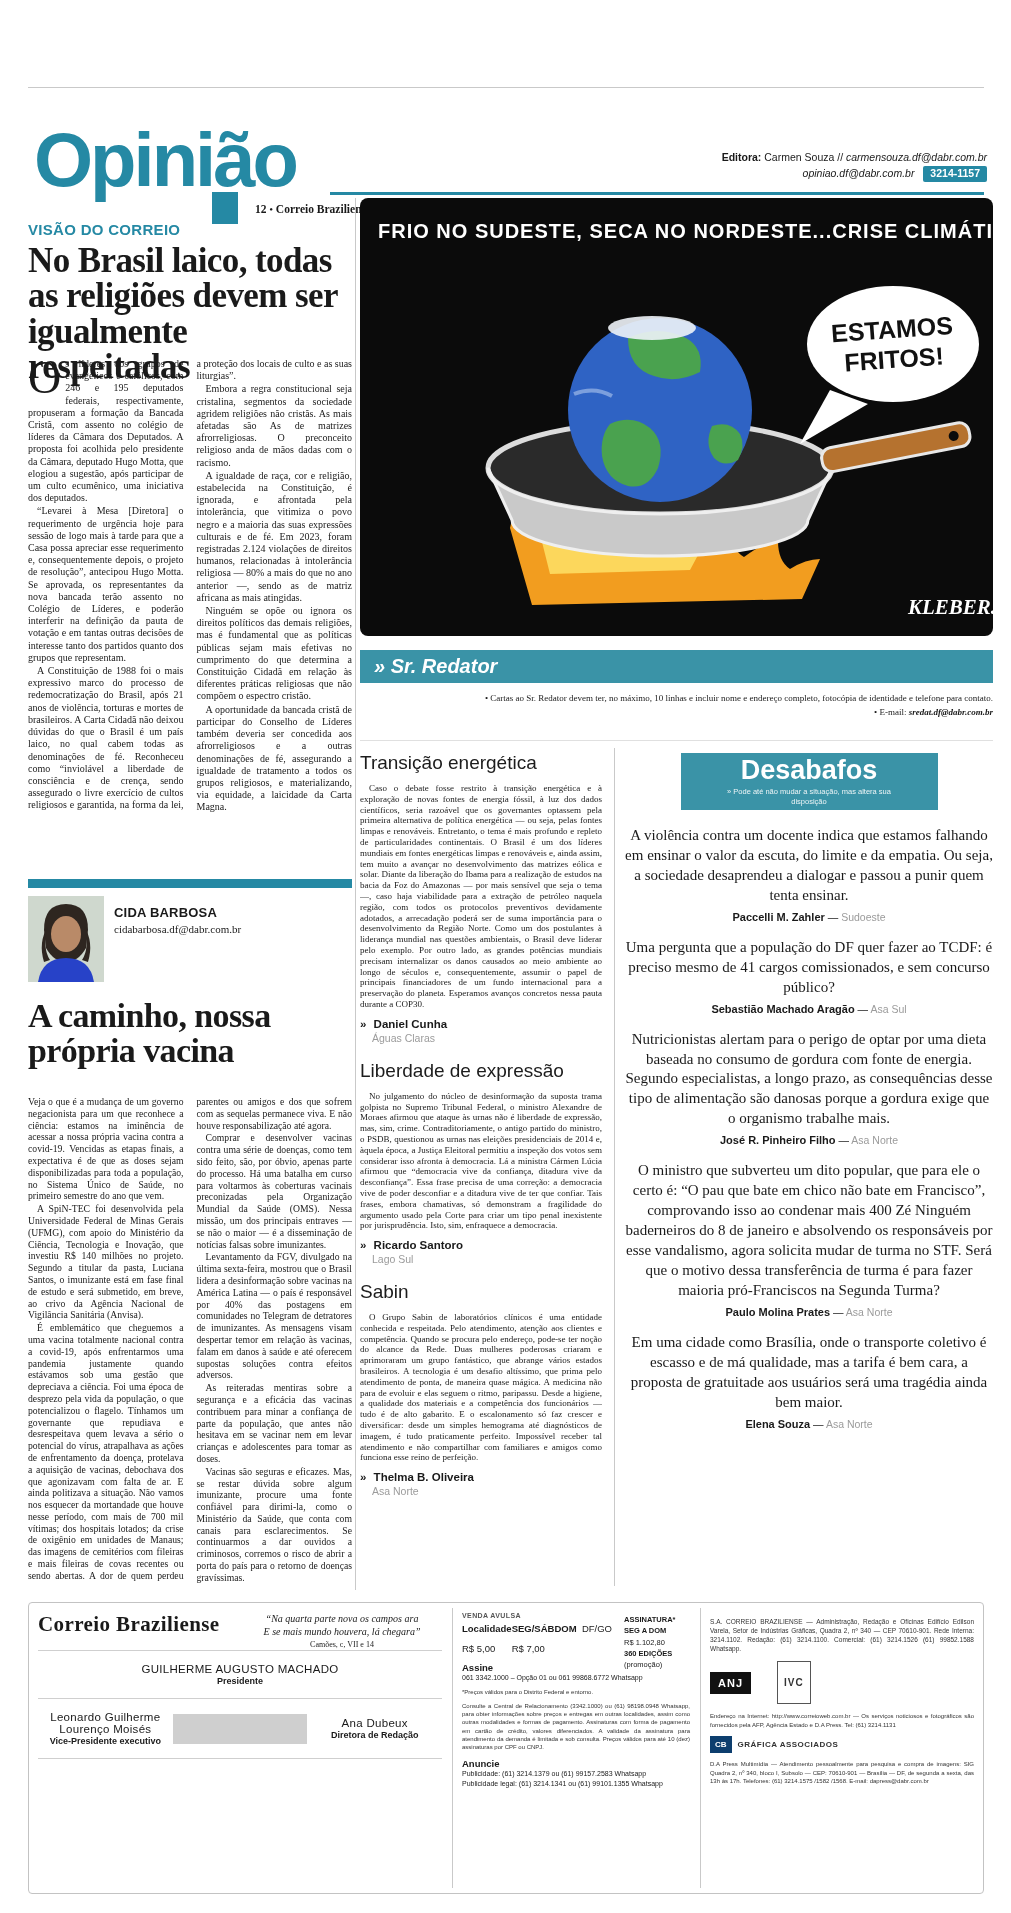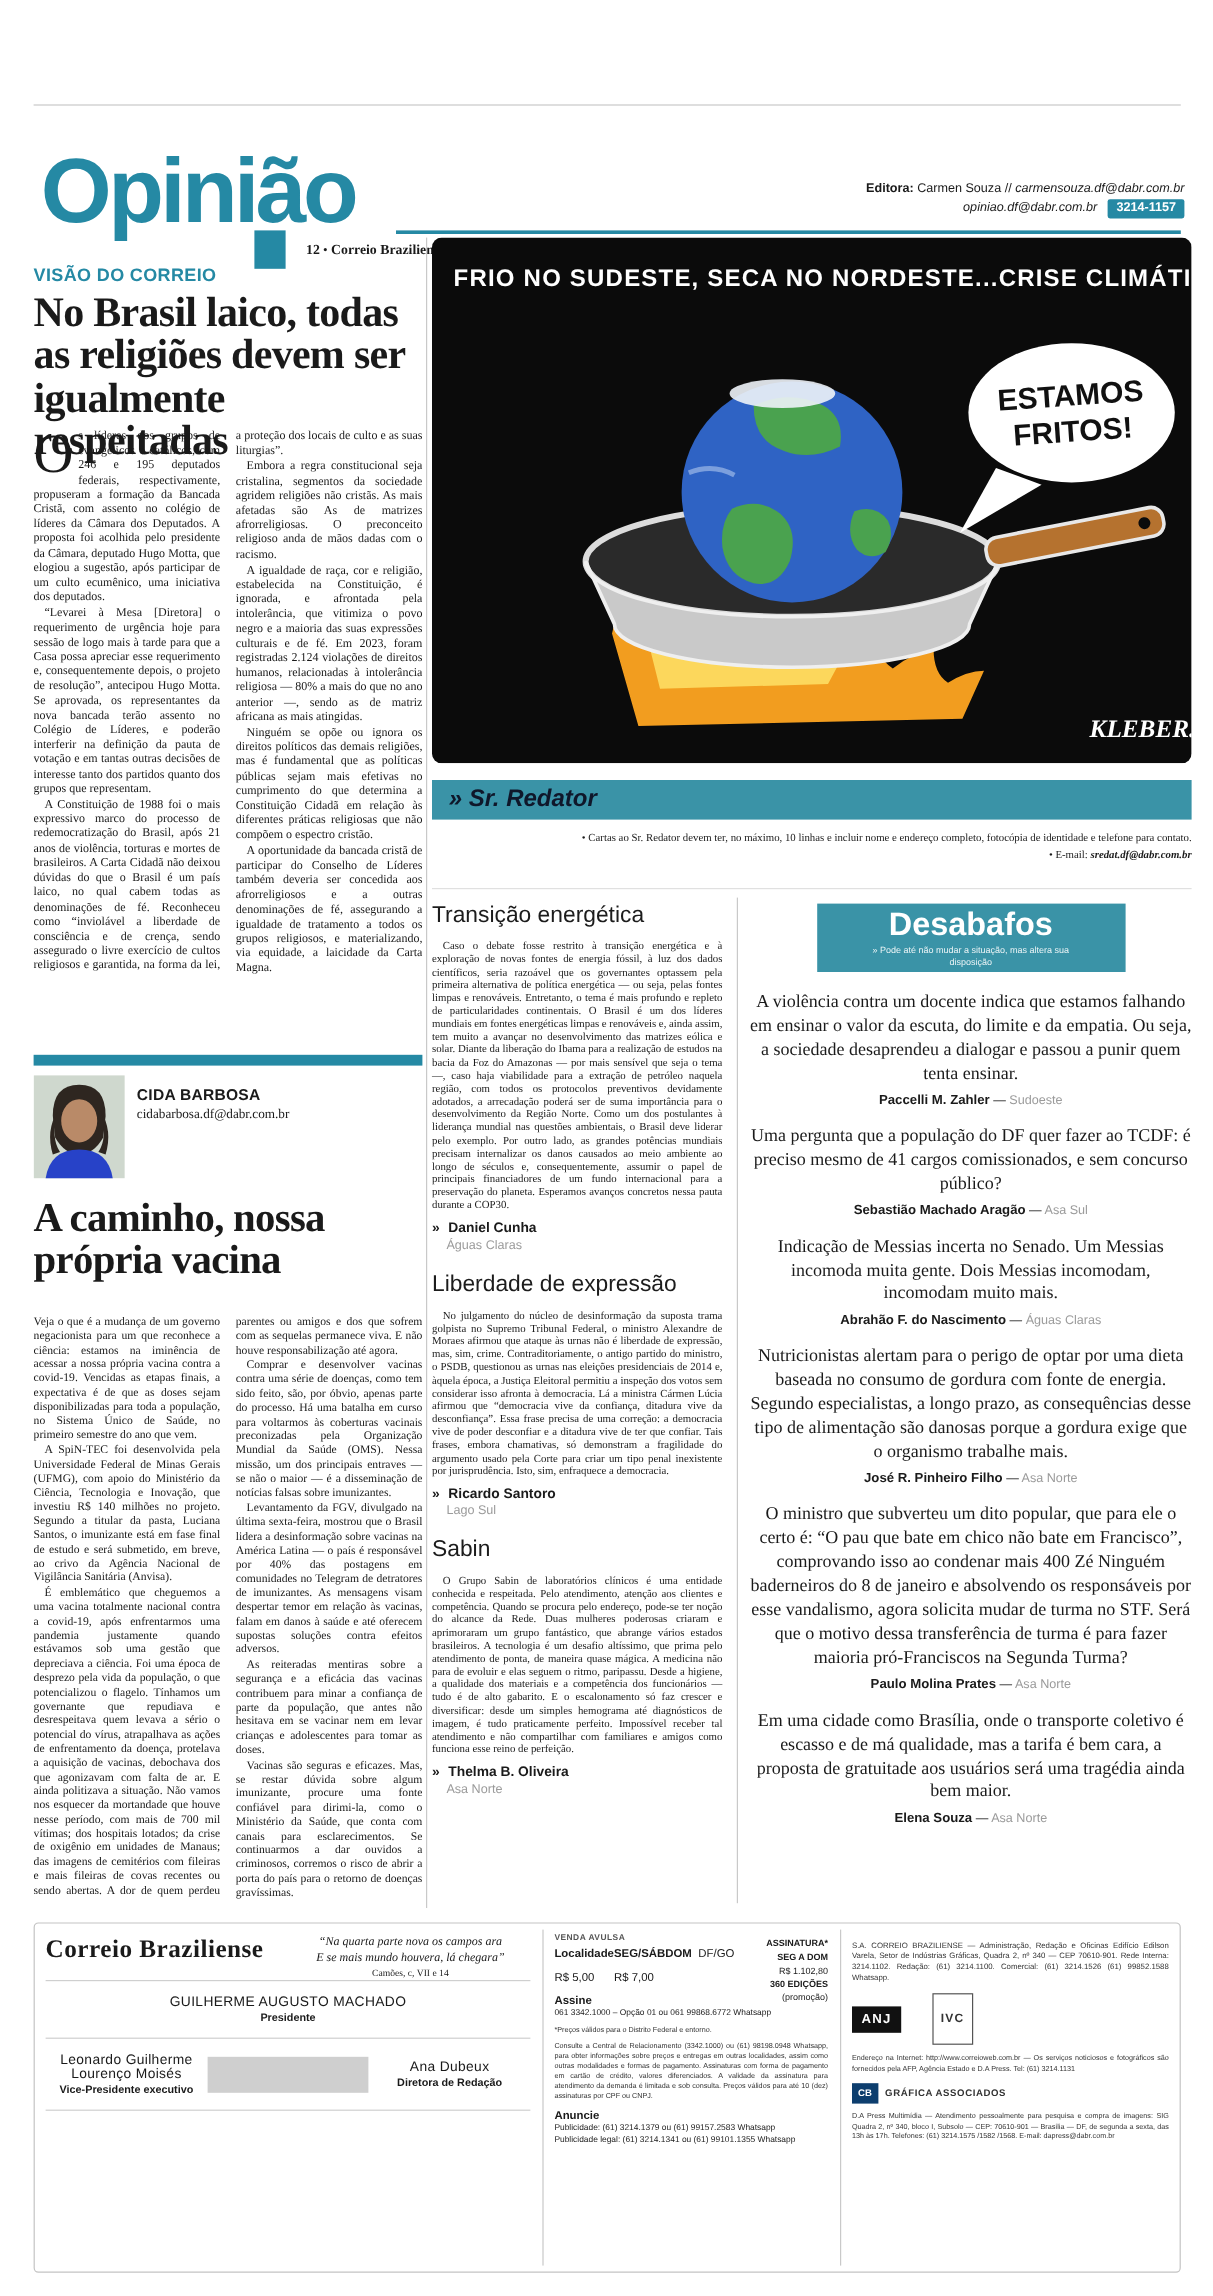--- a/index.html
+++ b/index.html
@@ -42,21 +42,21 @@
   .colphoto{left:28px;top:896px;width:76px;height:86px}
   .colname{left:114px;top:905px;font-family:"Liberation Sans",sans-serif;font-weight:bold;font-size:13px;letter-spacing:.2px}
   .colmail{left:114px;top:923px;font-size:11px}
   .headline2{left:28px;top:998px;width:328px;font-weight:800;font-size:34px;line-height:1.04;letter-spacing:-.6px}
   .vac-body{left:28px;top:1096px;width:324px;height:505px;column-count:2;font-size:9.7px;line-height:11.8px;overflow:hidden}
 
   
   .cartoon{left:360px;top:198px;width:633px;height:438px}
 
   
-  .sr-bar{left:360px;top:650px;width:633px;height:33px;background:var(--teal-bar);color:#0f172a;
+  .sr-bar{left:360px;top:650px;width:633px;height:33px;background:var(--teal-bar);color:#ffffff;
           font-family:"Liberation Sans",sans-serif;font-weight:bold;font-style:italic;
           font-size:20px;line-height:33px;padding-left:14px}
   .sr-notes{left:360px;top:692px;width:633px;text-align:right;font-size:9px;line-height:1.5}
   .sr-notes .em{font-style:italic;font-weight:bold}
 
   
   .letters{left:360px;top:752px;width:242px}
   .lt h3{font-family:"Liberation Sans",sans-serif;font-weight:400;font-size:19px;margin-bottom:9px;color:#1c1c1c}
   .lt p{font-size:9px;line-height:10.8px;text-align:justify;hyphens:auto;text-indent:9px;margin-bottom:8px}
   .lt-author{font-family:"Liberation Sans",sans-serif;font-weight:bold;font-size:11.5px}
@@ -87,21 +87,21 @@
   .f-officers{clear:both;text-align:center;font-family:"Liberation Sans",sans-serif}
   .f-rule{height:1px;background:#cfcfcf;margin:12px 0}
   .f-name{font-size:11.5px;letter-spacing:.3px}
   .f-role{font-size:9px;font-weight:bold;margin-top:1px}
   .f-two{display:flex;align-items:center}
   .f-two>div{flex:1}
   .f-vr{width:1px;height:30px;background:#cfcfcf}
   .f-mid{left:462px;top:1612px;width:228px;font-family:"Liberation Sans",sans-serif}
   .f-mid .lbl{font-weight:bold;font-size:7px;letter-spacing:.4px;color:#555}
   .f-table{display:grid;grid-template-columns:1fr 1fr 1fr 1fr;font-size:9.5px;row-gap:9px;margin:4px 0 8px;width:150px}
-  .f-sub{position:absolute;right:0;top:2px;width:66px;text-align:right;font-size:7.5px;line-height:1.5}
+  .f-sub{position:absolute;right:0;top:2px;width:66px;font-size:7.5px;line-height:1.5}
   .f-sub .big{font-weight:bold}
   .f-contact-lbl{font-weight:bold;font-size:9.5px;margin-top:6px}
   .f-contact{font-size:7px;line-height:1.45}
   .fine{font-size:6px;line-height:1.4;color:#333;text-align:justify;margin-top:5px}
   .f-right{left:710px;top:1612px;width:264px;font-family:"Liberation Sans",sans-serif}
   .f-logos{display:flex;align-items:center;gap:26px;margin:8px 0}
   .logo-anj{background:#111;color:#fff;font-weight:bold;font-size:11px;padding:5px 8px;letter-spacing:1px}
   .logo-ivc{border:1.5px solid #555;color:#333;font-weight:bold;font-size:10px;padding:15px 6px;letter-spacing:1px}
   .grafica{display:flex;align-items:center;gap:6px;margin:7px 0}
   .grafica .cb{background:#0d3e6e;color:#fff;font-weight:bold;font-size:8px;padding:4px 5px}
@@ -250,28 +250,20 @@
 
         <div>
           <div class="des-text">Uma pergunta que a população do DF quer fazer ao TCDF: é preciso mesmo de 41 cargos comissionados, e sem concurso público?</div>
           <div class="des-author">
             <b>Sebastião Machado Aragão</b>
             <span>—</span>
             <span class="loc">Asa Sul</span>
           </div>
         </div>
 
-        <div>
-          <div class="des-text">Indicação de Messias incerta no Senado. Um Messias incomoda muita gente. Dois Messias incomodam, incomodam muito mais.</div>
-          <div class="des-author">
-            <b>Abrahão F. do Nascimento</b>
-            <span>—</span>
-            <span class="loc">Águas Claras</span>
-          </div>
-        </div>
 
         <div>
           <div class="des-text">Nutricionistas alertam para o perigo de optar por uma dieta baseada no consumo de gordura com fonte de energia. Segundo especialistas, a longo prazo, as consequências desse tipo de alimentação são danosas porque a gordura exige que o organismo trabalhe mais.</div>
           <div class="des-author">
             <b>José R. Pinheiro Filho</b>
             <span>—</span>
             <span class="loc">Asa Norte</span>
           </div>
         </div>
 

